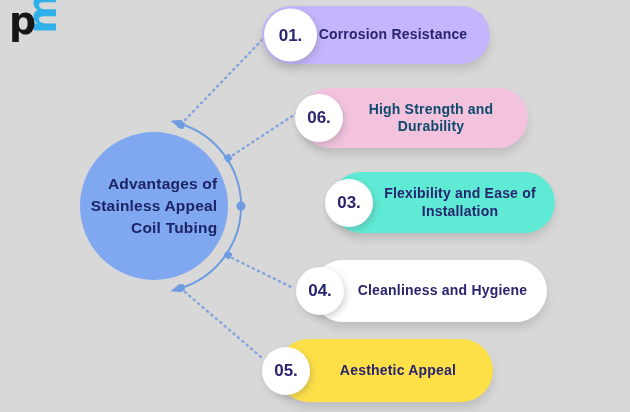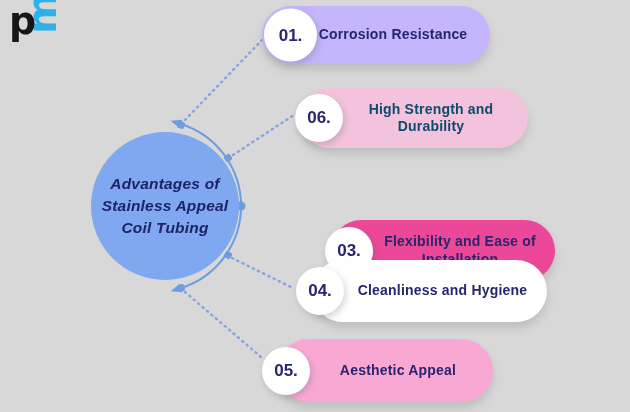--- a/index.html
+++ b/index.html
@@ -27,25 +27,24 @@
     left:13px;top:-9px;
     font-size:40px;
     transform:rotate(-90deg);
   }
   .logo-p{
     left:1px;top:0px;
     font-size:38px;
   }
   
   .center-circle{
-    position:absolute;left:91px;top:132px;
+    position:absolute;left:80px;top:132px;
     width:148px;height:148px;border-radius:50%;
     display:flex;align-items:center;justify-content:center;
-    text-align:center;
-    font-style:italic;
+    text-align:right;
   }
   .center-text{
     font-weight:700;font-size:15.5px;line-height:1.42;
     letter-spacing:.2px;
   }
   .center-text span{display:block;}
   
   .wires{position:absolute;left:0;top:0;width:630px;height:412px;}
   
   .pill{
@@ -124,34 +123,34 @@
     <div class="pill-label" style="color: rgb(40, 36, 110);">Corrosion Resistance</div>
   </div>
 
   <div class="pill p2" style="background: rgb(243, 195, 222);">
     <div class="numcircle" style="color: rgb(40, 36, 110);">
       <span>06.</span>
     </div>
     <div class="pill-label" style="color: #0c4a6e;">High Strength and Durability</div>
   </div>
 
-  <div class="pill p3" style="background: #ec4899; margin-top: 48px;">
+  <div class="pill p3" style="background: #5eead4;">
     <div class="numcircle" style="color: rgb(40, 36, 110);">
       <span>03.</span>
     </div>
     <div class="pill-label" style="color: rgb(40, 36, 110);">Flexibility and Ease of Installation</div>
   </div>
 
   <div class="pill p4" style="background: #ffffff;">
     <div class="numcircle" style="color: rgb(40, 36, 110);">
       <span>04.</span>
     </div>
     <div class="pill-label" style="color: rgb(40, 36, 110);">Cleanliness and Hygiene</div>
   </div>
 
-  <div class="pill p5" style="background: #f9a8d4;">
+  <div class="pill p5" style="background: #fde047;">
     <div class="numcircle" style="color: rgb(40, 36, 110);">
       <span>05.</span>
     </div>
     <div class="pill-label" style="color: rgb(40, 36, 110);">Aesthetic Appeal</div>
   </div>
 
 </div>
 
 </body></html>

